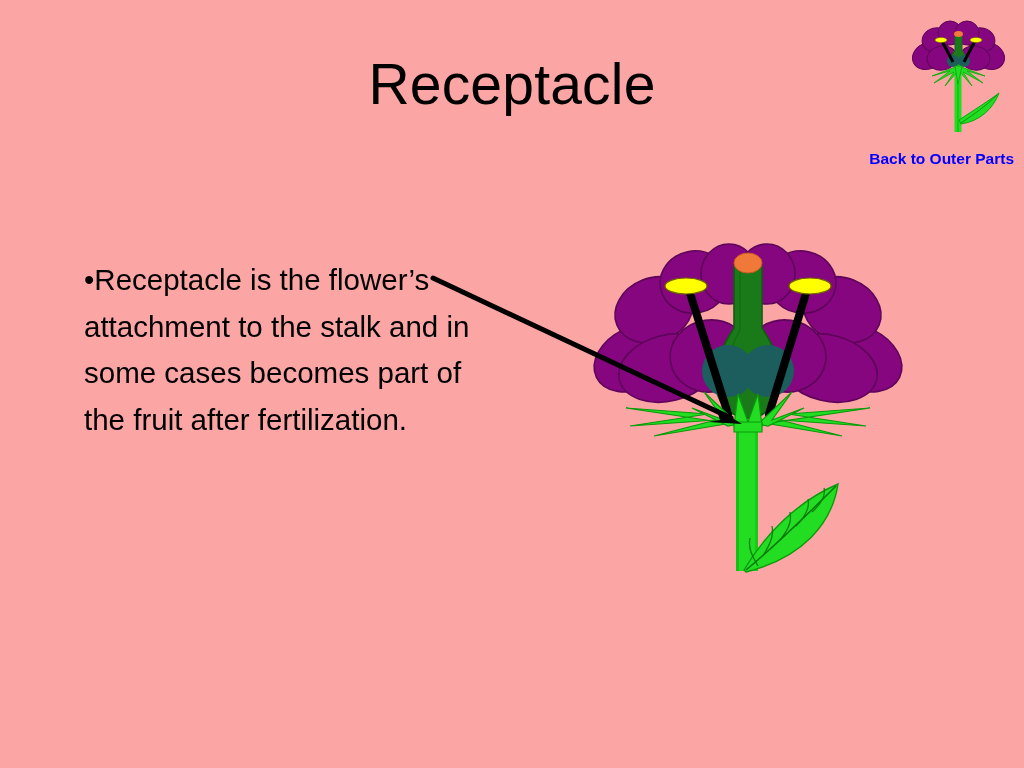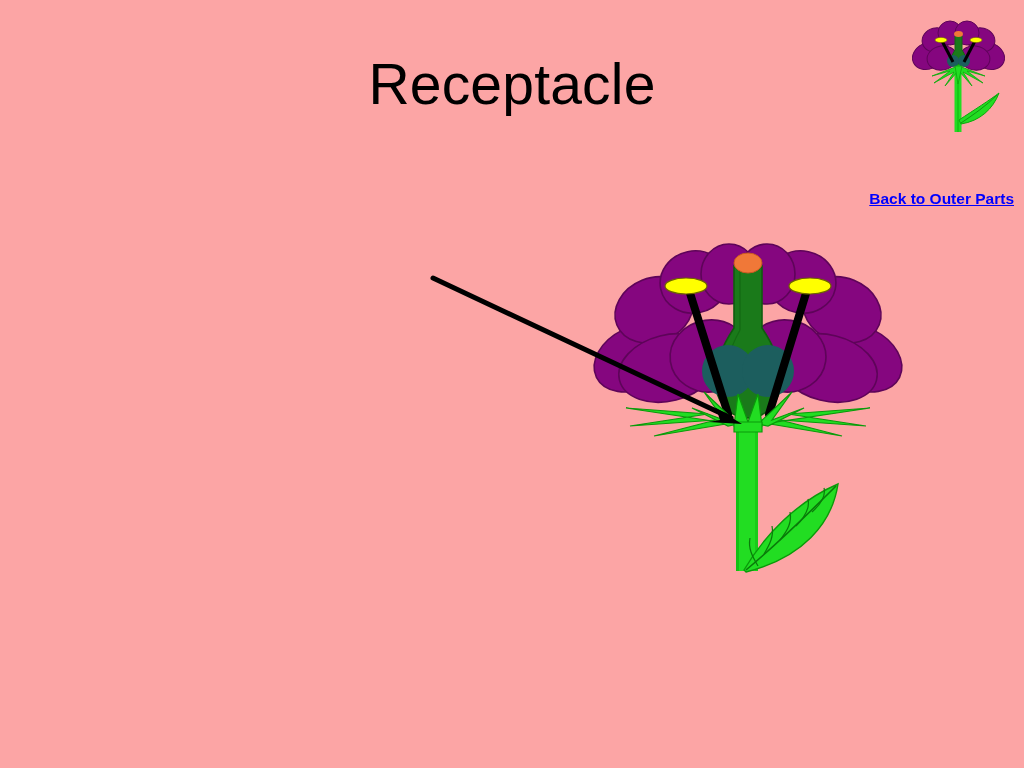--- a/index.html
+++ b/index.html
@@ -45,23 +45,21 @@
   #nav-link {
     position: absolute;
     left: 862px;
     top: 145px;
     width: 152px;
     text-align: right;
     font-size: 15.5px;
     font-weight: 700;
     line-height: 1.75;
     color: #0000ff;
-    text-decoration: underline;
     cursor: pointer;
-    margin-top: 40px;
   }
 
   
   #body-text {
     position: absolute;
     left: 84px;
     top: 257px;
     width: 400px;
     font-size: 29.5px;
     font-weight: 400;
@@ -144,20 +142,21 @@
       <g>
         <path d="M60 52 L34 62 L52 57 L36 69 L56 58 L47 72 L60 57 Z" fill="#22dd22" stroke="#0aa80a" stroke-width="0.8"></path>
         <path d="M61 52 L87 62 L69 57 L85 69 L65 58 L74 72 L61 57 Z" fill="#22dd22" stroke="#0aa80a" stroke-width="0.8"></path>
         <path d="M57 52 L60 70 L64 52 Z" fill="#22dd22" stroke="#0aa80a" stroke-width="0.8"></path>
       </g>
     </svg>
   </div>
 
   <div id="nav-link">Back to  Outer Parts</div>
 
+  <div id="body-text"><span class="bullet-dot">•</span><span>Receptacle is the flower’s attachment to the stalk and in some cases becomes part of the fruit after fertilization.</span></div>
 
   <div class="figure" id="flower-main">
     <svg viewBox="0 0 320 350" xmlns="http://www.w3.org/2000/svg" aria-hidden="true">
 
       <g>
         <rect x="148" y="185" width="22" height="150" fill="#22dd22"></rect>
         <rect x="148" y="185" width="3" height="150" fill="#0aa80a" opacity="0.55"></rect>
         <rect x="167" y="185" width="3" height="150" fill="#0aa80a" opacity="0.35"></rect>
       </g>
 

